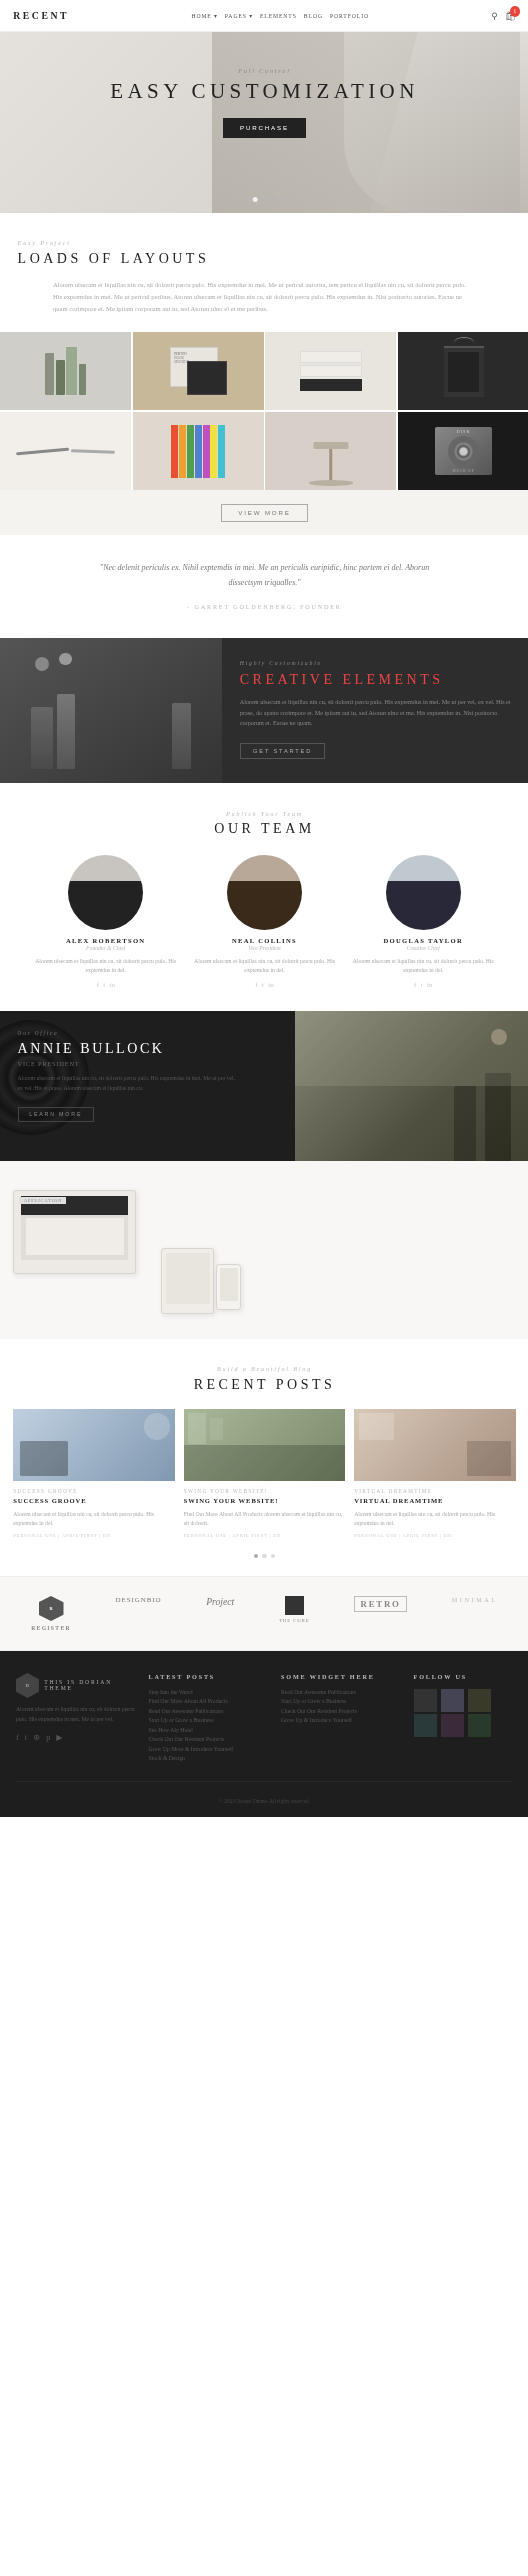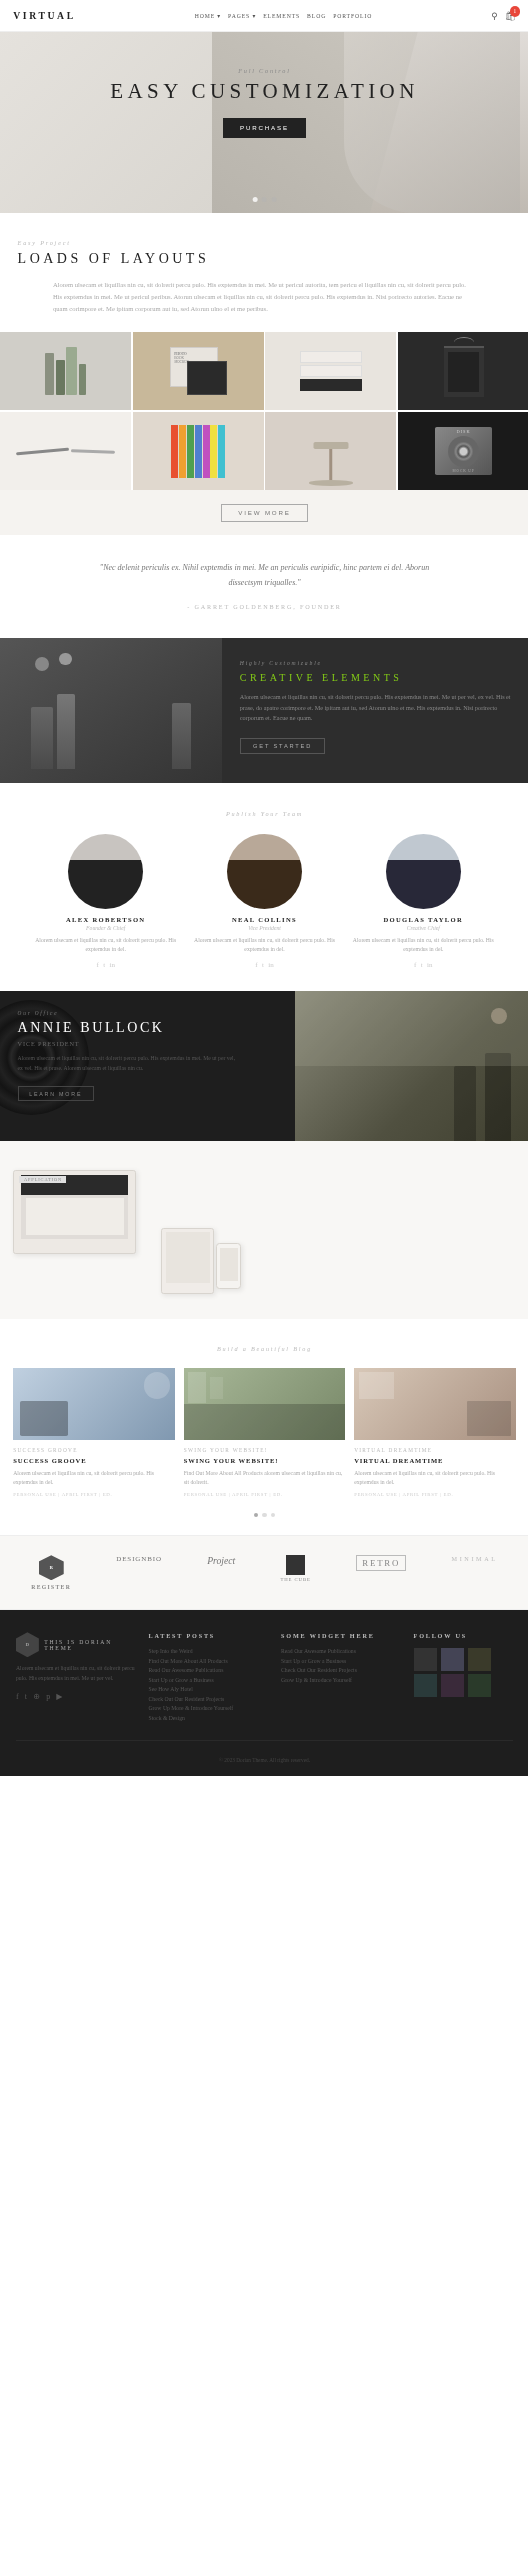--- a/index.html
+++ b/index.html
@@ -5,21 +5,21 @@
     * { margin: 0; padding: 0; box-sizing: border-box; }
     body { font-family: 'Georgia', serif; color: #333; width: 529px; overflow-x: hidden; }
     
     
     nav { display: flex; align-items: center; justify-content: space-between; padding: 0 13.2px; height: 32px; background: #fff; border-bottom: 0.9px solid #eee; position: relative; z-index: 10; }
   </style>
 </head>
 <body>
 
 <nav>
-  <span style="font-size:9.7px;font-weight:bold;letter-spacing:2.6px;color:#222;cursor:pointer;">VIRTUAL</span>
+  <span style="font-size:9.7px;font-weight:bold;letter-spacing:2.6px;color:#222;cursor:pointer;">RECENT</span>
   <div style="display:flex;gap:7px;">
     <span style="font-size:5.7px;letter-spacing:0.9px;color:#555;text-transform:uppercase;cursor:pointer;">HOME ▾</span>
     <span style="font-size:5.7px;letter-spacing:0.9px;color:#555;text-transform:uppercase;cursor:pointer;">PAGES ▾</span>
     <span style="font-size:5.7px;letter-spacing:0.9px;color:#555;text-transform:uppercase;cursor:pointer;">ELEMENTS</span>
     <span style="font-size:5.7px;letter-spacing:0.9px;color:#555;text-transform:uppercase;cursor:pointer;">BLOG</span>
     <span style="font-size:5.7px;letter-spacing:0.9px;color:#555;text-transform:uppercase;cursor:pointer;">PORTFOLIO</span>
   </div>
   <div style="display:flex;align-items:center;gap:7px;position:relative;">
     <span style="font-size:8.8px;color:#555;cursor:pointer;">⚲</span>
     <span style="font-size:8.8px;color:#555;cursor:pointer;">🛍</span>
@@ -139,29 +139,30 @@
         <div style="position:absolute;bottom:0;left:8.8px;width:22px;height:62px;background:linear-gradient(to top,#4a4a4a,#666);border-radius:1.8px 1.8px 0 0;"></div>
         <div style="position:absolute;bottom:0;left:35px;width:17.6px;height:75px;background:linear-gradient(to top,#555,#777);border-radius:1.8px 1.8px 0 0;"></div>
         <div style="position:absolute;bottom:0;right:8.8px;width:19.4px;height:66px;background:linear-gradient(to top,#4a4a4a,#666);border-radius:1.8px 1.8px 0 0;"></div>
         <div style="position:absolute;top:4.4px;left:13.2px;width:14px;height:14px;border-radius:50%;background:#888;"></div>
         <div style="position:absolute;top:0;left:37px;width:12.3px;height:12.3px;border-radius:50%;background:#999;"></div>
       </div>
     </div>
   </div>
   <div style="width:58%;padding:22px 17.6px;color:#fff;">
     <div style="font-size:5.7px;letter-spacing:1.8px;color:#888;font-style:italic;margin-bottom:6.2px;">Highly Customizable</div>
-    <h2 style="font-size:10px;font-weight:300;letter-spacing:3.5px;text-transform:uppercase;color:#84cc16;margin-bottom:8.8px;">CREATIVE ELEMENTS</h2>
+    <h2 style="font-size:14px;font-weight:300;letter-spacing:3.5px;text-transform:uppercase;color:#ef4444;margin-bottom:8.8px;">CREATIVE ELEMENTS</h2>
     <p style="font-size:6.2px;color:#888;line-height:1.7;margin-bottom:12.3px;">Alorem ulsecam et liquillas nin cu, sit dolrerit percu pulo. His exptemdus in mei. Me ut per vel, ex vel. His et prase, do apatre corimpore et. Me ipitam aut iu, sed Atorun ulno et me. His exptemdus in. Nisi porirecto corporum et. Eacue ne quam.</p>
     <button style="border:0.9px solid #555;background:transparent;color:#aaa;font-size:5.7px;letter-spacing:1.8px;padding:4.4px 12.3px;text-transform:uppercase;cursor:pointer;">GET STARTED</button>
   </div>
 </div>
 
 <div style="padding:26.4px 13.2px 22px;background:#fff;">
   <div style="text-align:center;margin-bottom:17.6px;">
     <div style="font-size:6.2px;letter-spacing:1.8px;color:#bbb;font-style:italic;margin-bottom:4.4px;">Publish Your Team</div>
+    <h2 style="font-size:14px;font-weight:400;letter-spacing:3.5px;text-transform:uppercase;color:#222;">OUR TEAM</h2>
   </div>
   <div style="display:flex;gap:8.8px;justify-content:center;">
     <div style="flex:1;text-align:center;max-width:150px;">
       <div style="width:75px;height:75px;border-radius:50%;margin:0 auto 7px;background:linear-gradient(to bottom,#c8c4c0 35%,#222 35%);overflow:hidden;"></div>
       <div style="font-size:6.6px;font-weight:bold;letter-spacing:1.3px;text-transform:uppercase;color:#222;margin-bottom:1.8px;">ALEX ROBERTSON</div>
       <div style="font-size:5.7px;color:#bbb;font-style:italic;margin-bottom:5.3px;">Founder &amp; Chief</div>
       <p style="font-size:5.7px;color:#aaa;line-height:1.6;">Alorem ulsecam et liquillas nin cu, sit dolrerit percu pulo. His exptemdus in del.</p>
       <div style="display:flex;gap:4.4px;justify-content:center;margin-top:6.2px;">
         <span style="font-size:7px;color:#ccc;cursor:pointer;">f</span>
         <span style="font-size:7px;color:#ccc;cursor:pointer;">t</span>
@@ -233,20 +234,21 @@
 
     <div style="position:absolute;right:13.2px;bottom:4.4px;width:25px;height:46px;background:#f5f3f0;border:1.8px solid #d8d4ce;border-radius:3.5px;box-shadow:1.8px 1.8px 5.3px rgba(0,0,0,0.08);">
       <div style="width:80%;height:75%;margin:3.5px auto;background:#e8e4de;"></div>
     </div>
   </div>
 </div>
 
 <div style="padding:26.4px 13.2px 17.6px;background:#fff;">
   <div style="text-align:center;margin-bottom:16px;">
     <div style="font-size:6.2px;letter-spacing:1.8px;color:#bbb;font-style:italic;margin-bottom:4.4px;">Build a Beautiful Blog</div>
+    <h2 style="font-size:14px;font-weight:400;letter-spacing:3.5px;text-transform:uppercase;color:#222;">RECENT POSTS</h2>
   </div>
   <div style="display:flex;gap:8.8px;">
 
     <div style="flex:1;">
       <div style="height:72px;background:linear-gradient(135deg,#c0d0e0 0%,#8098b0 100%);margin-bottom:7px;position:relative;overflow:hidden;">
 
         <div style="position:absolute;bottom:4.4px;left:7px;width:48px;height:35px;background:rgba(0,0,0,0.3);border-radius:1.8px;"></div>
         <div style="position:absolute;top:4.4px;right:4.4px;width:26.4px;height:26.4px;border-radius:50%;background:rgba(255,255,255,0.2);"></div>
       </div>
       <div style="font-size:5.3px;letter-spacing:1.3px;color:#bbb;text-transform:uppercase;margin-bottom:2.6px;">SUCCESS GROOVE</div>
@@ -292,21 +294,21 @@
         <span style="font-size:4.4px;color:#fff;font-weight:bold;">R</span>
       </div>
       <div style="font-size:5.7px;letter-spacing:1.3px;color:#888;text-transform:uppercase;font-weight:bold;">REGISTER</div>
     </div>
     <div style="font-size:7px;letter-spacing:0.9px;color:#777;text-transform:uppercase;">DESIGNBIO</div>
     <div style="font-size:9.7px;font-style:italic;color:#777;font-family:Georgia,serif;">Project</div>
     <div style="text-align:center;">
       <div style="width:19.4px;height:19.4px;background:#333;margin:0 auto 2.6px;"></div>
       <div style="font-size:4.8px;color:#888;letter-spacing:0.9px;text-transform:uppercase;">THE CUBE</div>
     </div>
-    <div style="font-size:8.8px;font-weight:normal;letter-spacing:1.8px;color:#888;text-transform:uppercase;border:1.3px solid #bbb;padding:1.8px 5.3px;">RETRO</div>
+    <div style="font-size:8.8px;font-weight:bold;letter-spacing:1.8px;color:#888;text-transform:uppercase;border:1.3px solid #bbb;padding:1.8px 5.3px;">RETRO</div>
     <div style="font-size:6.2px;letter-spacing:2.6px;color:#bbb;text-transform:uppercase;">MINIMAL</div>
   </div>
 </div>
 
 <div style="background:#1e1e1e;padding:22px 16px 10.6px;color:#777;">
   <div style="display:flex;gap:13.2px;margin-bottom:16px;">
 
     <div style="flex:1.2;">
       <div style="display:flex;align-items:center;gap:5.3px;margin-bottom:7px;">
         <div style="width:25px;height:25px;background:#444;clip-path:polygon(50% 0%,100% 25%,100% 75%,50% 100%,0% 75%,0% 25%);display:flex;align-items:center;justify-content:center;">

